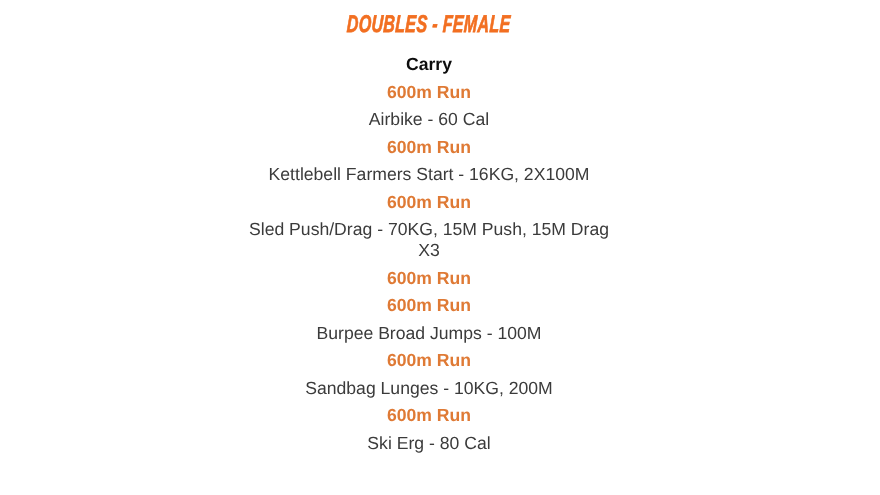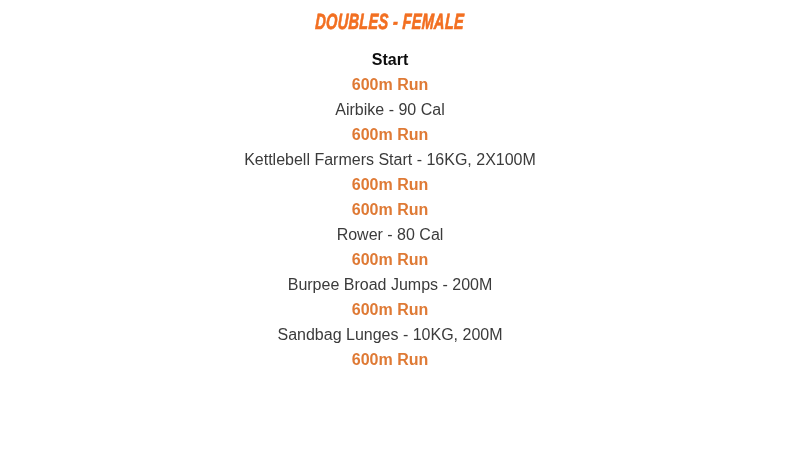--- a/index.html
+++ b/index.html
@@ -48,27 +48,29 @@
     color: #0d0d0d;
     font-weight: 700;
   }
 </style>
 </head>
 <body>
 
 <main data-name="workout-page">
   <h1 class="page-title" data-name="page-title"><span class="title-inner" data-name="page-title-text">DOUBLES - FEMALE</span></h1>
   <section class="workout-list" id="workout-list" data-name="workout-list">
-      <div class="item start" data-name="start-item">Start</div>
+      <div class="item start" data-name="start-item">Carry</div>
       <div class="item run" data-name="run-item">600m Run</div>
-      <div class="item exercise" data-name="exercise-item">Airbike - 90 Cal</div>
+      <div class="item exercise" data-name="exercise-item">Airbike - 60 Cal</div>
       <div class="item run" data-name="run-item">600m Run</div>
       <div class="item exercise" data-name="exercise-item">Kettlebell Farmers Start - 16KG, 2X100M</div>
       <div class="item run" data-name="run-item">600m Run</div>
+      <div class="item exercise" data-name="exercise-item">Sled Push/Drag - 70KG, 15M Push, 15M Drag
+X3</div>
       <div class="item run" data-name="run-item">600m Run</div>
-      <div class="item exercise" data-name="exercise-item">Rower - 80 Cal</div>
       <div class="item run" data-name="run-item">600m Run</div>
-      <div class="item exercise" data-name="exercise-item">Burpee Broad Jumps - 200M</div>
+      <div class="item exercise" data-name="exercise-item">Burpee Broad Jumps - 100M</div>
       <div class="item run" data-name="run-item">600m Run</div>
       <div class="item exercise" data-name="exercise-item">Sandbag Lunges - 10KG, 200M</div>
       <div class="item run" data-name="run-item">600m Run</div>
+      <div class="item exercise" data-name="exercise-item">Ski Erg - 80 Cal</div>
     </section>
 </main>
 
 </body></html>

